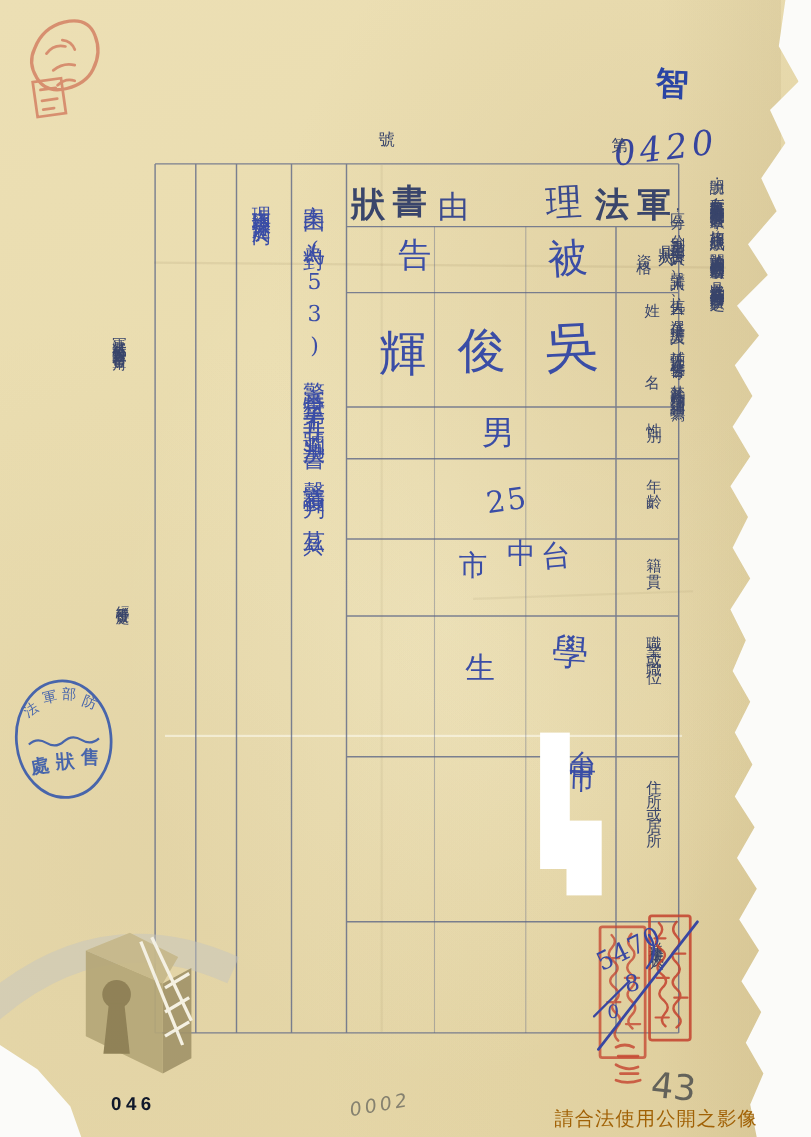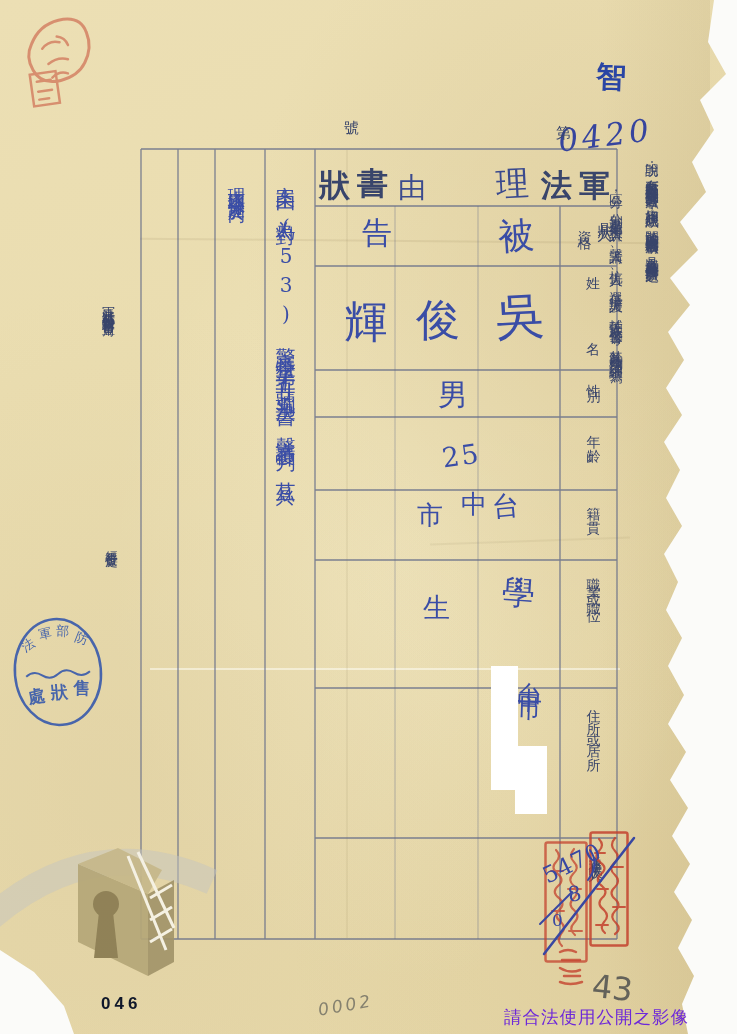--- a/index.html
+++ b/index.html
@@ -178,15 +178,15 @@
           <path d="M150 96 L172 83"></path>
           <path d="M150 118 L172 105"></path>
         <path d="M128 32 L166 126"></path>
           <path d="M138 28 L174 104"></path>
       </g>
       <circle cx="106" cy="80" r="13" fill="#897b51"></circle>
       <path d="M99 88 L113 88 L118 134 L94 134 Z" fill="#897b51"></path>
     </g>
   </svg>
 
-  <span class="abs" style="left:504px;top:1009px;font-size:17.5px;letter-spacing:1px;color:#6d28d9;">請合法使用公開之影像</span>
+  <span class="abs" style="left:504px;top:1009px;font-size:17.5px;letter-spacing:1px;color:#a16207;">請合法使用公開之影像</span>
 
 </div>
 
 </body></html>

